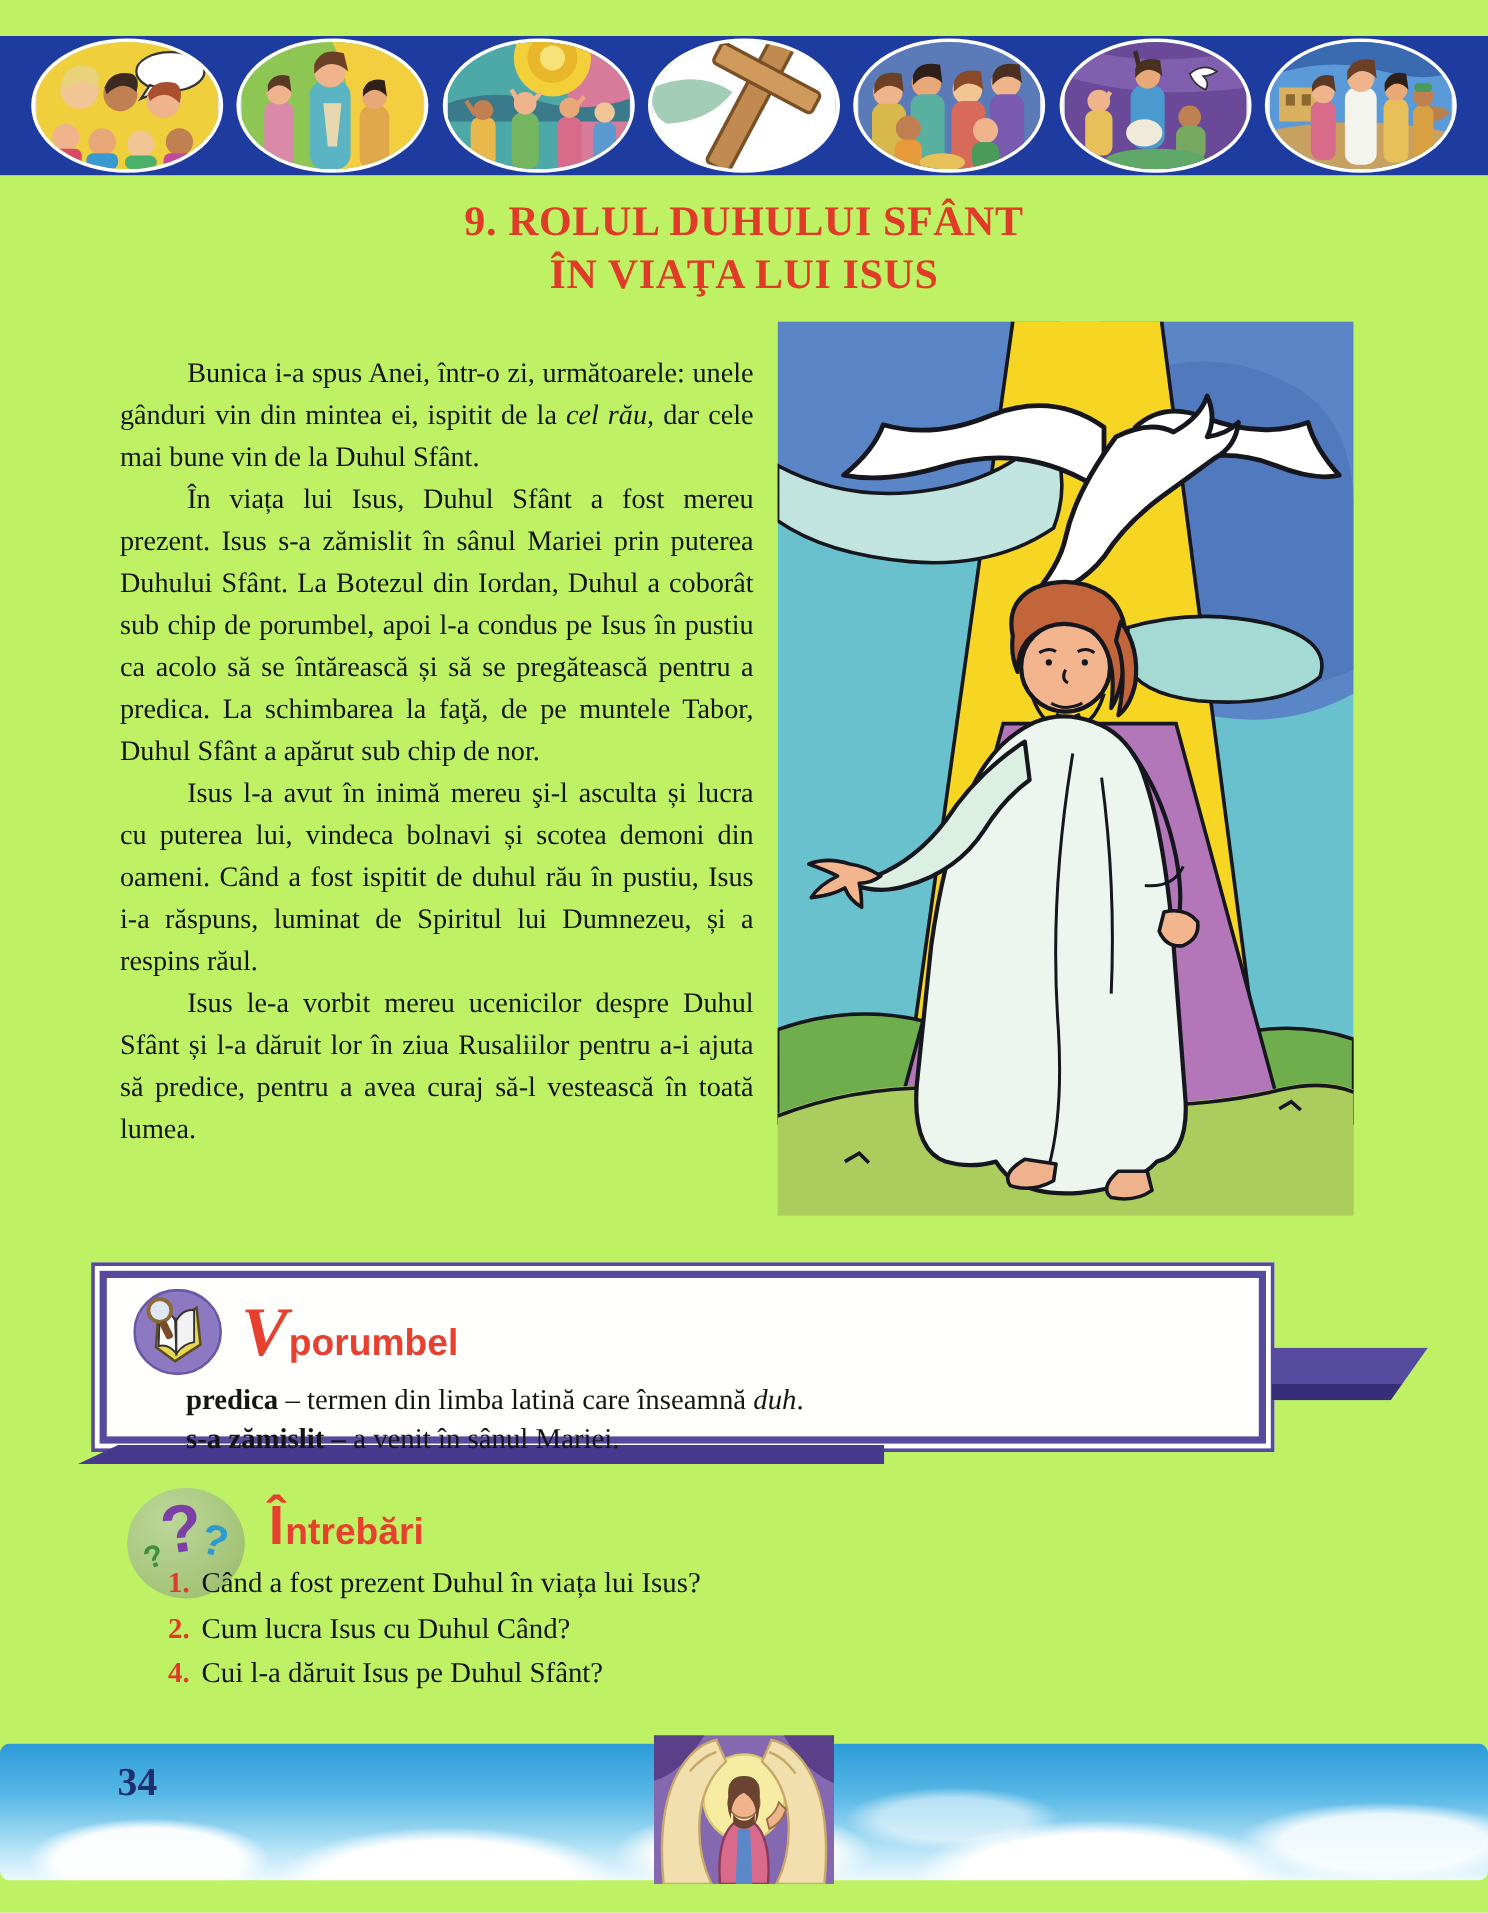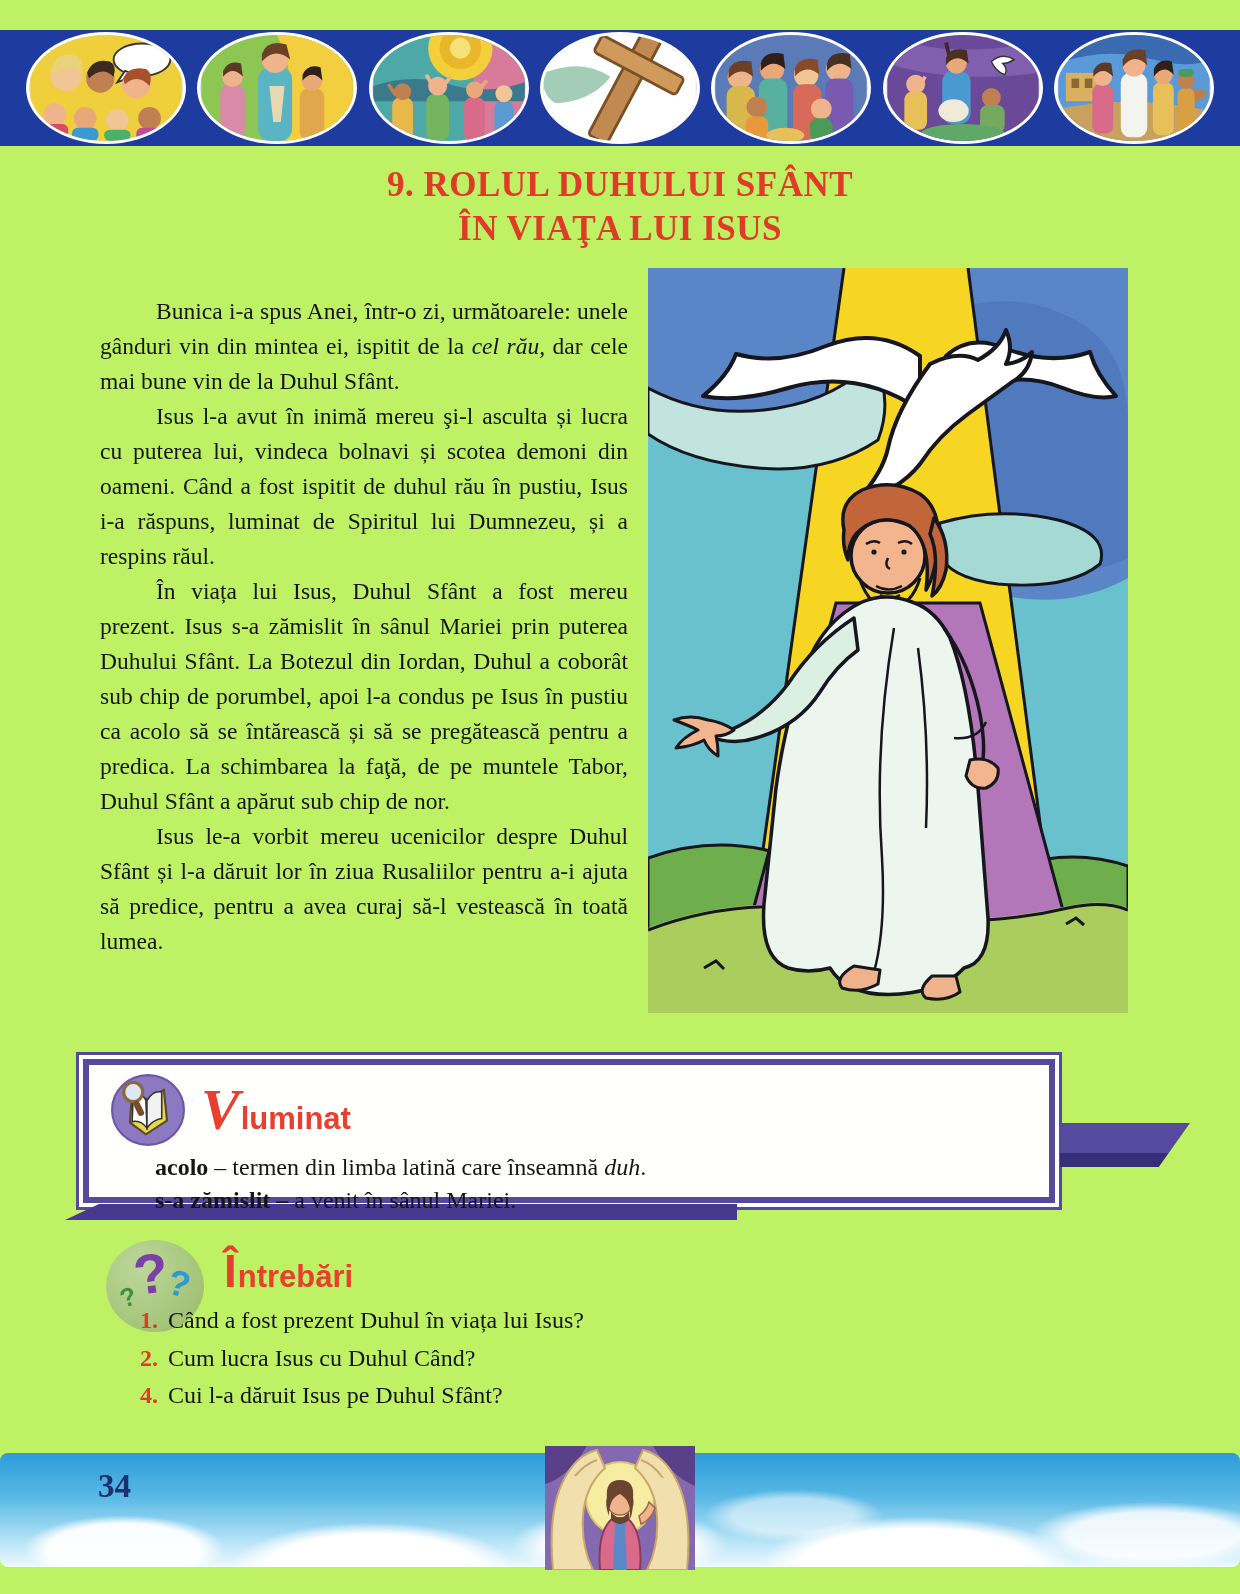--- a/index.html
+++ b/index.html
@@ -251,22 +251,22 @@
     </div>
   </div>
 
   <h1 class="lesson-title">
     <span>9. ROLUL DUHULUI SFÂNT</span><br>
     <span>ÎN VIAŢA LUI ISUS</span>
   </h1>
 
   <div class="article-text">
     <p><span>Bunica i-a spus Anei, într-o zi, următoarele: unele gânduri vin din mintea ei, ispitit de la </span><span style="font-style: italic;">cel rău,</span><span> dar cele mai bune vin de la Duhul Sfânt.</span></p>
+    <p><span>În viața lui Isus, Duhul Sfânt a fost mereu prezent. Isus s-a zămislit în sânul Mariei prin puterea Duhului Sfânt. La Botezul din Iordan, Duhul a coborât sub chip de porumbel, apoi l-a condus pe Isus în pustiu ca acolo să se întărească și să se pregătească pentru a predica. La schimbarea la faţă, de pe muntele Tabor, Duhul Sfânt a apărut sub chip de nor.</span></p>
     <p><span>Isus l-a avut în inimă mereu şi-l asculta și lucra cu puterea lui, vindeca bolnavi și scotea demoni din oameni. Când a fost ispitit de duhul rău în pustiu, Isus i-a răspuns, luminat de Spiritul lui Dumnezeu, și a respins răul.</span></p>
-    <p><span>În viața lui Isus, Duhul Sfânt a fost mereu prezent. Isus s-a zămislit în sânul Mariei prin puterea Duhului Sfânt. La Botezul din Iordan, Duhul a coborât sub chip de porumbel, apoi l-a condus pe Isus în pustiu ca acolo să se întărească și să se pregătească pentru a predica. La schimbarea la faţă, de pe muntele Tabor, Duhul Sfânt a apărut sub chip de nor.</span></p>
     <p><span>Isus le-a vorbit mereu ucenicilor despre Duhul Sfânt și l-a dăruit lor în ziua Rusaliilor pentru a-i ajuta să predice, pentru a avea curaj să-l vestească în toată lumea.</span></p>
   </div>
 
   <div class="main-illustration">
     <svg viewBox="0 0 480 745">
       <rect width="480" height="745" fill="#68c1cd"></rect>
       <path d="M240,0 H480 V310 Q430,338 370,330 Q310,322 292,270 Q280,210 286,140 Q290,60 268,0 Z" fill="#5a85c7"></path>
       <path d="M310,40 Q380,20 440,60 Q478,88 480,150 V290 Q420,318 360,296 Q320,276 318,210 Z" fill="#4a6fb5" opacity=".55"></path>
       <path d="M0,0 H235 Q240,60 215,95 Q180,135 120,142 Q50,148 0,120 Z" fill="#5a85c7"></path>
       <polygon points="196,0 320,0 402,632 108,632" fill="#f7d623"></polygon>
@@ -319,25 +319,25 @@
             <ellipse cx="35" cy="34" rx="34" ry="33" fill="none" stroke="#6a57a6" stroke-width="2"></ellipse>
             <path d="M18,46 L33,57 L53,44 L50,15 L34,24 L20,17 Z" fill="#e8d64e" stroke="#5a4a20" stroke-width="2"></path>
             <path d="M21,20 Q28,15 33,25 L34,51 Q28,43 20,45 Z" fill="#ffffff" stroke="#333333" stroke-width="1.5"></path>
             <path d="M48,17 Q40,15 34,25 L34,51 Q40,43 48,42 Z" fill="#f2f2f2" stroke="#333333" stroke-width="1.5"></path>
             <circle cx="21" cy="17" r="9" fill="#dfe8f2" stroke="#8a6a3a" stroke-width="3"></circle>
             <rect x="23" y="25" width="6" height="15" rx="2.5" transform="rotate(-26 26 32)" fill="#7a4a2a"></rect>
           </svg>
         </span>
         <span class="section-heading">
           <span class="initial-serif">V</span>
-            <span class="heading-rest">luminat</span>
+            <span class="heading-rest">porumbel</span>
         </span>
       </div>
       <div class="vocab-entries">
-        <div><span style="font-weight: bold;">acolo</span><span> – termen din limba latină care înseamnă </span><span style="font-style: italic; text-align: right;">duh</span><span>.</span></div>
+        <div><span style="font-weight: bold;">predica</span><span> – termen din limba latină care înseamnă </span><span style="font-style: italic; text-align: right;">duh</span><span>.</span></div>
         <div><span style="font-weight: bold;">s-a zămislit – </span><span>a venit în sânul Mariei.</span></div>
       </div>
     </div>
   </div>
 
   <div class="questions-section">
     <div class="q-icon">
       <span class="q-mark m1">?</span>
       <span class="q-mark m2">?</span>
       <span class="q-mark m3">?</span>

